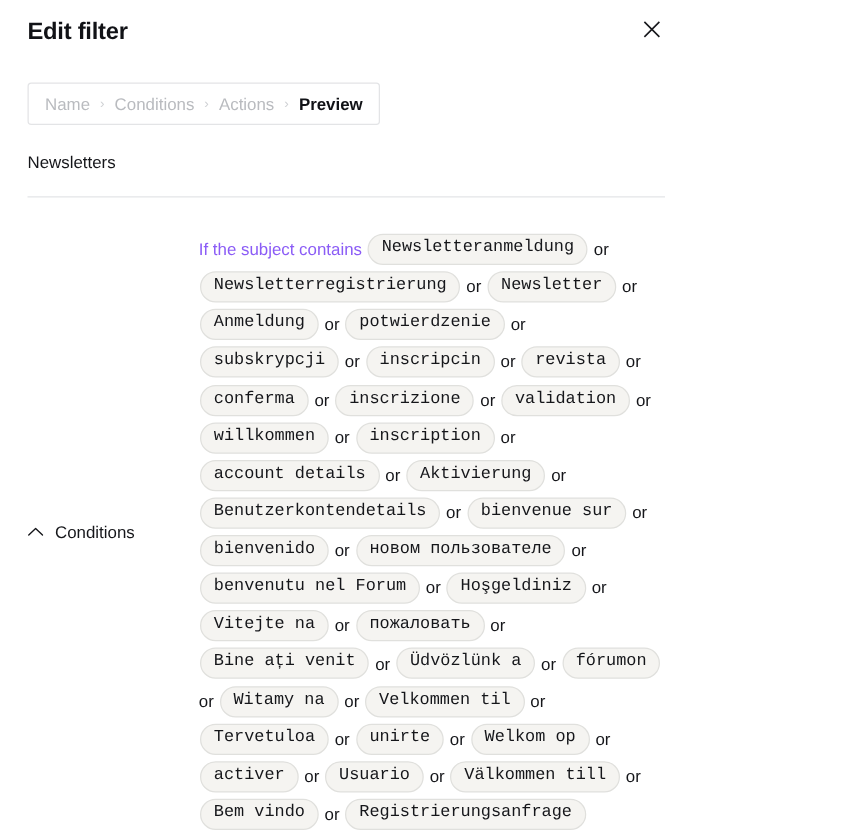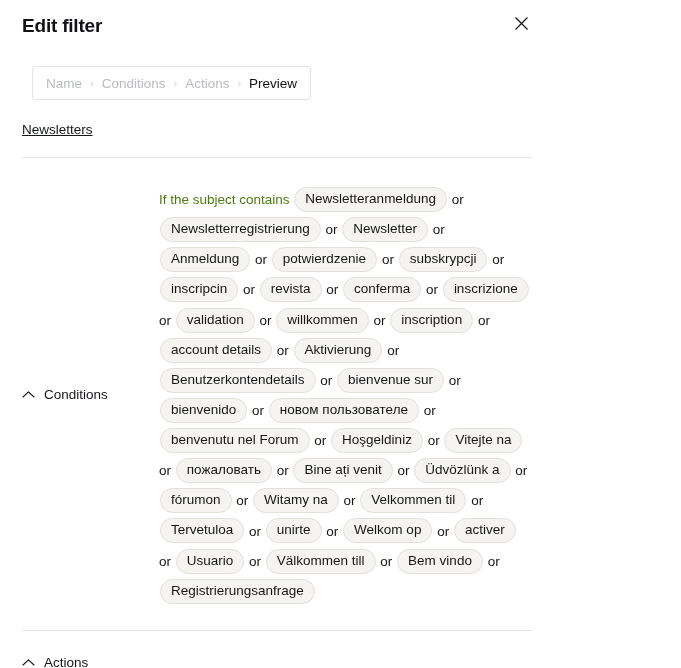--- a/index.html
+++ b/index.html
@@ -48,41 +48,40 @@
     background: none;
     border: none;
     cursor: pointer;
     padding: 0;
   }
   .close-btn svg { display: block; }
 
   
   .breadcrumb-wrap {
     padding: 20px 22px 0 22px;
-    margin-left: 10px;
   }
   .breadcrumb {
     display: inline-flex;
     align-items: center;
     gap: 8px;
     border: 1px solid #e3e4e6;
     border-radius: 3px;
     padding: 8px 13px;
     background: #fff;
     height: 34px;
   }
   .crumb {
     font-size: 13.5px;
     color: #b9bbbf;
     white-space: nowrap;
     cursor: pointer;
   }
   .crumb.active {
     color: #111216;
-    font-weight: normal;
+    font-weight: bold;
     cursor: default;
   }
   .crumb-sep {
     color: #cfd1d4;
     font-size: 11px;
     line-height: 1;
     user-select: none;
   }
 
   
@@ -105,21 +104,21 @@
     flex: 1 1 auto;
     font-size: 13.5px;
     color: #15161a;
     line-height: 29px;
   }
 
   .row-name {
     padding: 21px 0 18px 0;
   }
   .row-name .row-label { line-height: 18px; }
-  .row-name .row-value { line-height: 18px; text-decoration: underline; }
+  .row-name .row-value { line-height: 18px; }
 
   .divider {
     height: 1px;
     background: #e4e5e7;
     width: 100%;
   }
 
   .row-conditions {
     padding: 26px 0 24px 0;
     align-items: center;
@@ -150,29 +149,30 @@
     background: #f5f4f1;
     border: 1px solid #e0e0dd;
     border-radius: 999px;
     padding: 3px 10px 4px 10px;
     font-size: 13.5px;
     color: #15161a;
     line-height: 16px;
     white-space: nowrap;
     vertical-align: middle;
     margin: 0 1px;
+    font-family: Liberation Mono, monospace;
   }
   .conj {
     font-size: 13.5px;
     color: #15161a;
     vertical-align: middle;
   }
   .lead {
     font-size: 13.5px;
-    color: #4d7c0f;
+    color: #8b5cf6;
     vertical-align: middle;
   }
 
   
   .footer {
     position: absolute;
     left: 0;
     right: 0;
     bottom: 0;
     height: 68px;

